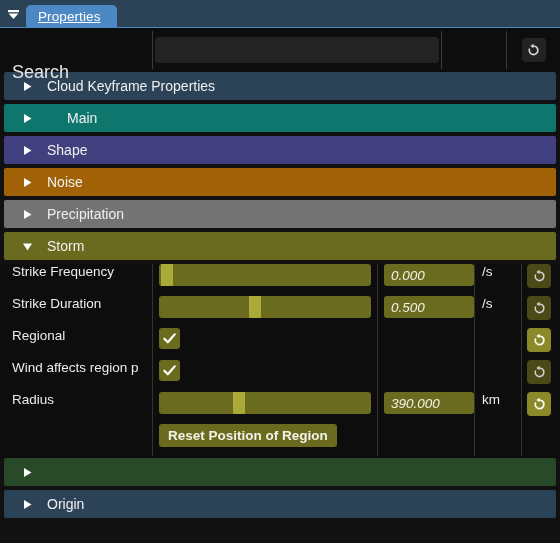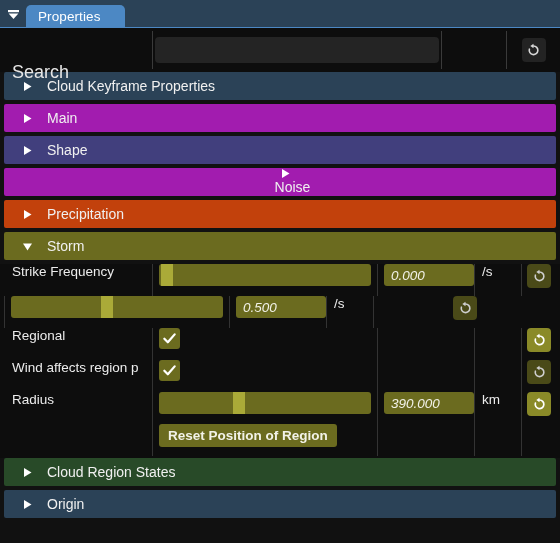--- a/index.html
+++ b/index.html
@@ -48,28 +48,29 @@
     align-items: center;
     justify-content: center;
     flex: 0 0 auto;
   }
   .menu-btn .tri {
     width: 13px;
     display: block;
   }
   .tab {
     height: 23px;
-    padding: 0 24px 0 12px;
+    padding: 0 16px 0 12px;
     background: #4c88c4;
     color: #ffffff;
     font-size: 13.5px;
     display: flex;
     align-items: center;
     border-radius: 5px 5px 0 0;
     letter-spacing: 0.1px;
+    text-decoration: underline;
   }
 
   
   .searchrow {
     height: 44px;
     background: #0d0d0d;
     display: flex;
     align-items: center;
     position: relative;
   }
@@ -305,45 +306,45 @@
 
   <div class="sections">
     <div class="section-header" style="background: rgb(43, 66, 87);">
       <span class="arrow">
         <svg width="11" height="11" viewBox="0 0 11 11">
             <polygon points="2,1 9.5,5.5 2,10" fill="#ffffff"></polygon>
           </svg>
       </span>
       <span class="sec-label">Cloud Keyframe Properties</span>
     </div>
-    <div class="section-header" style="background: #a21caf;">
+    <div class="section-header" style="background: #0f766e; gap: 20px;">
       <span class="arrow">
         <svg width="11" height="11" viewBox="0 0 11 11">
             <polygon points="2,1 9.5,5.5 2,10" fill="#ffffff"></polygon>
           </svg>
       </span>
       <span class="sec-label">Main</span>
     </div>
     <div class="section-header" style="background: rgb(65, 63, 125);">
       <span class="arrow">
         <svg width="11" height="11" viewBox="0 0 11 11">
             <polygon points="2,1 9.5,5.5 2,10" fill="#ffffff"></polygon>
           </svg>
       </span>
       <span class="sec-label">Shape</span>
     </div>
-    <div class="section-header" style="background: #a21caf; flex-direction: column;">
+    <div class="section-header" style="background: #a16207;">
       <span class="arrow">
         <svg width="11" height="11" viewBox="0 0 11 11">
             <polygon points="2,1 9.5,5.5 2,10" fill="#ffffff"></polygon>
           </svg>
       </span>
       <span class="sec-label">Noise</span>
     </div>
-    <div class="section-header" style="background: #c2410c;">
+    <div class="section-header" style="background: #737373;">
       <span class="arrow">
         <svg width="11" height="11" viewBox="0 0 11 11">
             <polygon points="2,1 9.5,5.5 2,10" fill="#ffffff"></polygon>
           </svg>
       </span>
       <span class="sec-label">Precipitation</span>
     </div>
 
     <div class="section-header" style="background: rgb(107, 107, 31);">
       <span class="arrow">
@@ -376,20 +377,21 @@
         <div class="reset-btn olive-dim">
           <svg width="15" height="15" viewBox="0 0 16 16">
             <path d="M8 3.2 A4.6 4.6 0 1 1 3.6 6.6" fill="none" stroke="#cfcfcf" stroke-width="1.7" stroke-linecap="round"></path>
             <polygon points="8,0.8 8,5.6 4.6,3.2" fill="#cfcfcf"></polygon>
           </svg>
         </div>
       </div>
     </div>
 
     <div class="prow">
+      <div class="cell-label">Strike Duration</div>
       <div class="rowdiv"></div>
       <div class="cell-widget">
         <div class="slider">
           <div class="handle" id="h1" style="left: calc(45% - 5.4px);"></div>
         </div>
       </div>
       <div class="rowdiv"></div>
       <div class="cell-value">
         <div class="numfield">0.500</div>
       </div>
@@ -496,21 +498,20 @@
     </div>
   </div>
 
   <div class="sections">
     <div class="section-header" style="background: rgb(40, 74, 40);">
       <span class="arrow">
         <svg width="11" height="11" viewBox="0 0 11 11">
             <polygon points="2,1 9.5,5.5 2,10" fill="#ffffff"></polygon>
           </svg>
       </span>
-      <span class="sec-label">Cloud Region States</span>
     </div>
     <div class="section-header" style="background: rgb(43, 66, 87);">
       <span class="arrow">
         <svg width="11" height="11" viewBox="0 0 11 11">
             <polygon points="2,1 9.5,5.5 2,10" fill="#ffffff"></polygon>
           </svg>
       </span>
       <span class="sec-label">Origin</span>
     </div>
   </div>

